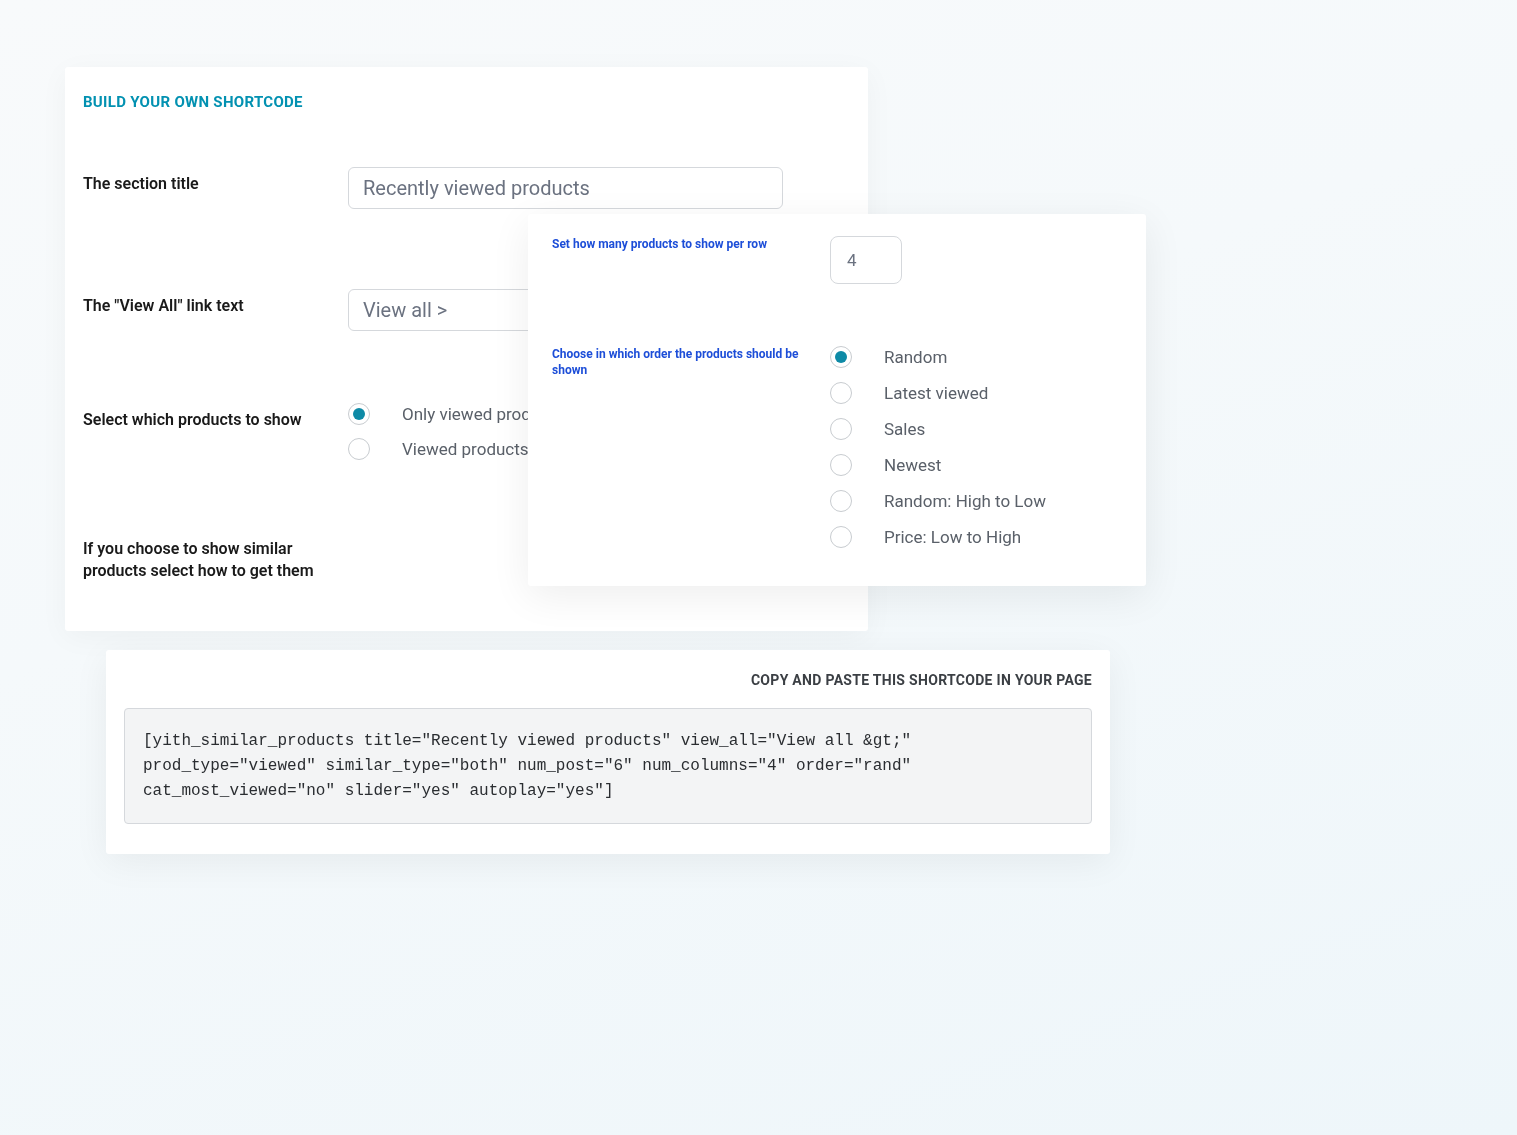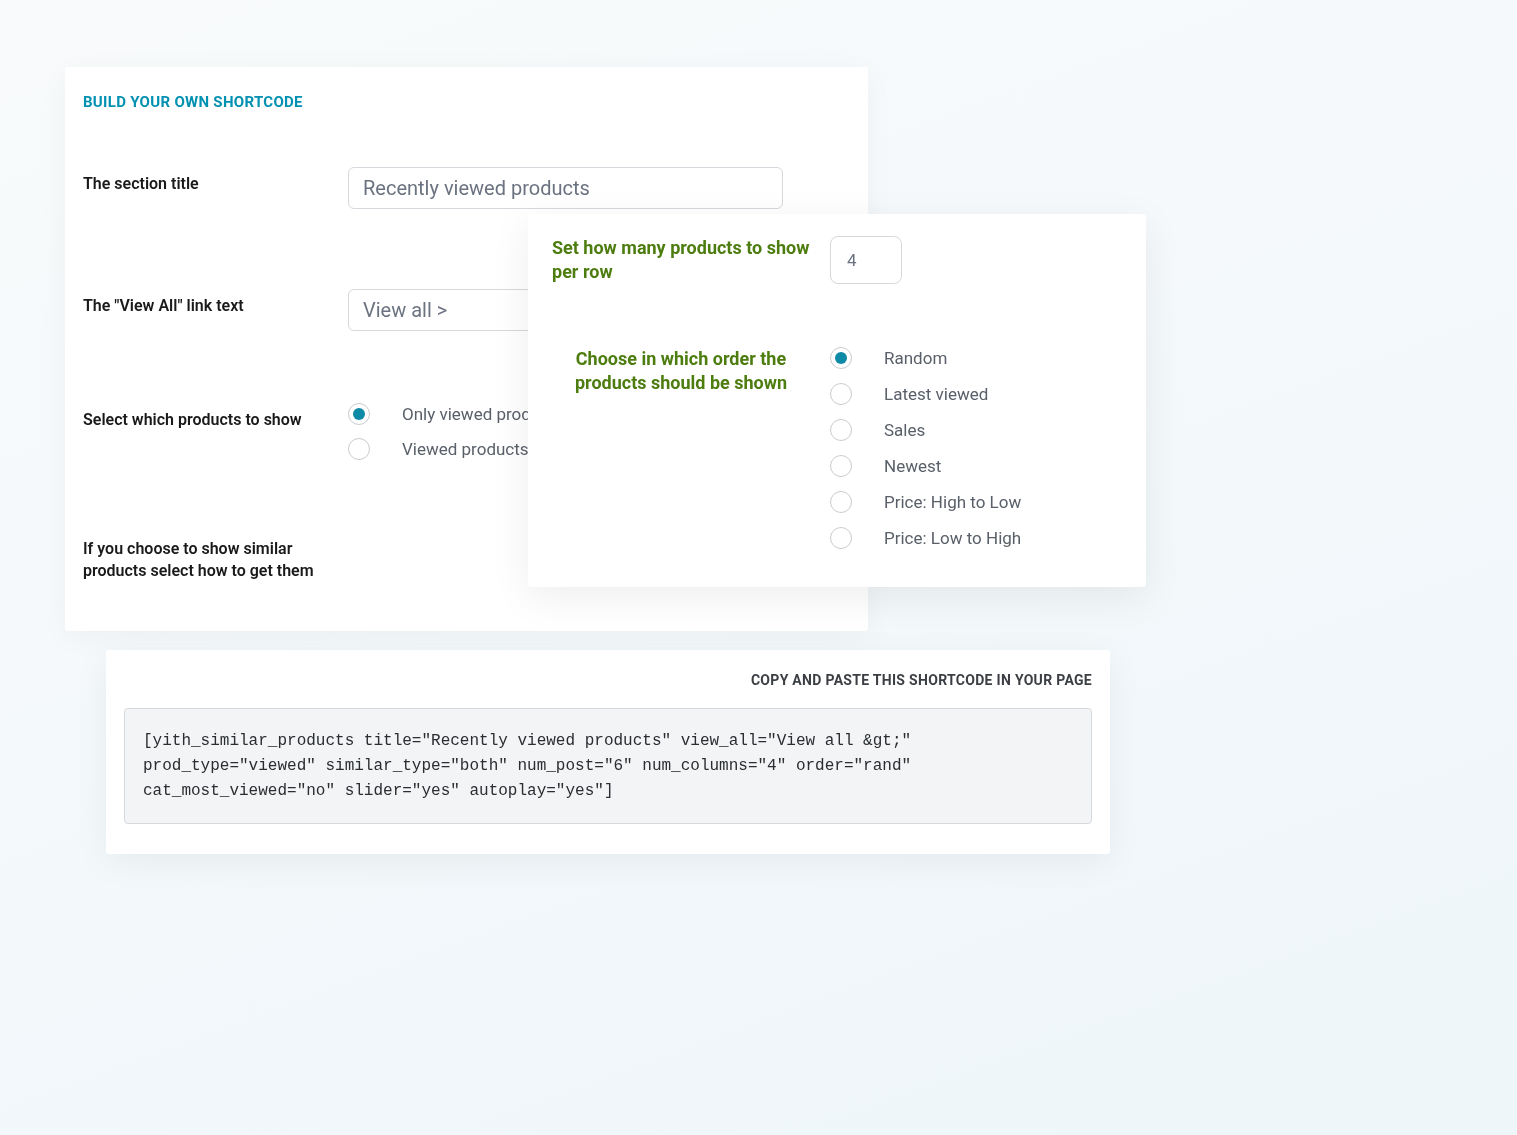--- a/index.html
+++ b/index.html
@@ -94,27 +94,27 @@
     background: #fff;
     border-radius: 3px;
     padding: 22px 24px 38px 24px;
     box-shadow: 0 10px 40px rgba(0,0,0,0.07);
   }
   .o-row {
     display: flex;
     align-items: flex-start;
     margin-bottom: 62px;
   }
-  .o-row:last-child { margin-bottom: 0; text-align: center; }
+  .o-row:last-child { margin-bottom: 0; }
   .o-label {
     width: 278px;
     flex-shrink: 0;
-    font-size: 18px;
+    font-size: 12px;
     font-weight: 700;
-    color: #4d7c0f;
+    color: #1d4ed8;
     line-height: 1.35;
     padding-right: 20px;
   }
   .o-control { flex: 1; display: flex; justify-content: flex-start; }
   .num-input {
     width: 72px;
     height: 48px;
     border: 1px solid #d5d8dc;
     border-radius: 8px;
     padding: 0 16px;
@@ -218,21 +218,21 @@
         <div class="radio-item">
           <span class="radio-circle"></span>
           <span class="radio-label">Sales</span>
         </div>
         <div class="radio-item">
           <span class="radio-circle"></span>
           <span class="radio-label">Newest</span>
         </div>
         <div class="radio-item">
           <span class="radio-circle"></span>
-          <span class="radio-label">Price: High to Low</span>
+          <span class="radio-label">Random: High to Low</span>
         </div>
         <div class="radio-item">
           <span class="radio-circle"></span>
           <span class="radio-label">Price: Low to High</span>
         </div>
       </div>
     </div>
   </div>
 </div>
 

